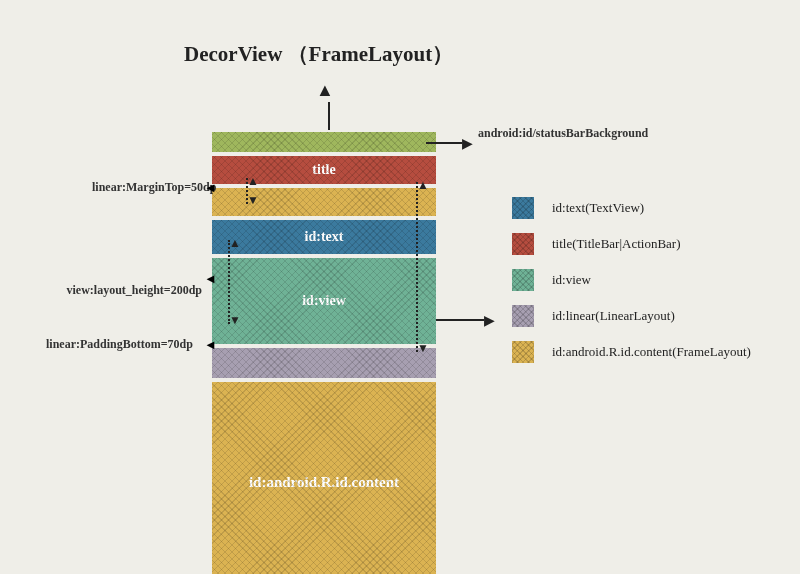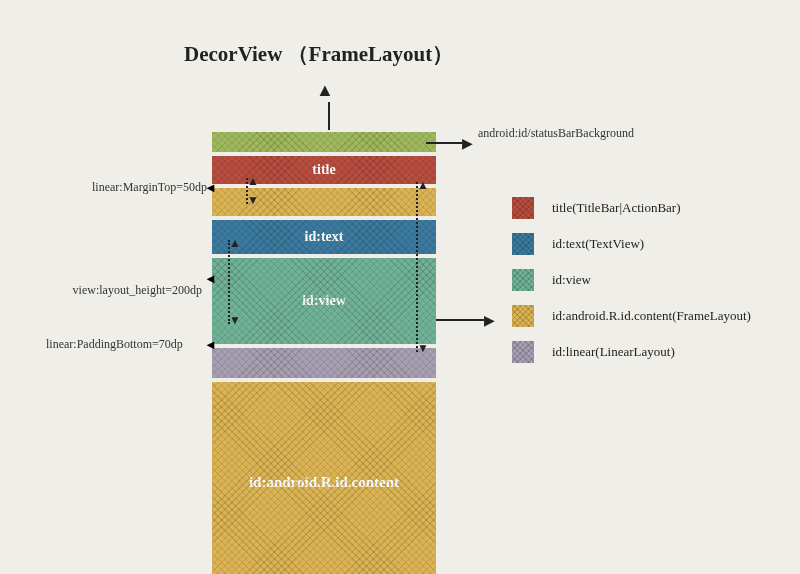--- a/index.html
+++ b/index.html
@@ -72,20 +72,21 @@
     position: absolute; left: -14px; top: 8px; width: 36px; height: 0;
     border-top: 2px solid #222;
   }
   .arrow-right-1 .head {
     position: absolute; left: 22px; top: 1px;
   }
   .annot {
     position: absolute;
     font-size: 12px;
     color: #333;
+    font-weight: bold;
   }
   .annot-status { left: 466px; top: 114px; }
   .annot-margin { left: 80px; top: 168px; text-align: right; width: 110px; }
   .annot-height { left: 50px; top: 271px; text-align: right; width: 140px; }
   .annot-padding { left: 34px; top: 325px; width: 156px; }
   .arrow-small-left {
     position: absolute;
     font-size: 13px;
   }
   
@@ -188,32 +189,32 @@
     <span class="cap-dn">▼</span>
   </div>
 
 <div class="arrow arr-linear">
     <span class="shaft"></span>
     <span class="head">▶</span>
   </div>
 
 <div class="legend">
   <div class="row">
+    <div class="swatch sw-text"></div>
+    <span>id:text(TextView)</span>
+  </div>
+  <div class="row">
     <div class="swatch sw-title"></div>
     <span>title(TitleBar|ActionBar)</span>
   </div>
   <div class="row">
-    <div class="swatch sw-text"></div>
-    <span>id:text(TextView)</span>
-  </div>
-  <div class="row">
     <div class="swatch sw-view"></div>
     <span>id:view</span>
   </div>
   <div class="row">
+    <div class="swatch sw-linear"></div>
+    <span>id:linear(LinearLayout)</span>
+  </div>
+  <div class="row">
     <div class="swatch sw-content"></div>
     <span>id:android.R.id.content(FrameLayout)</span>
   </div>
-  <div class="row">
-    <div class="swatch sw-linear"></div>
-    <span>id:linear(LinearLayout)</span>
-  </div>
 </div>
 
 </body></html>

